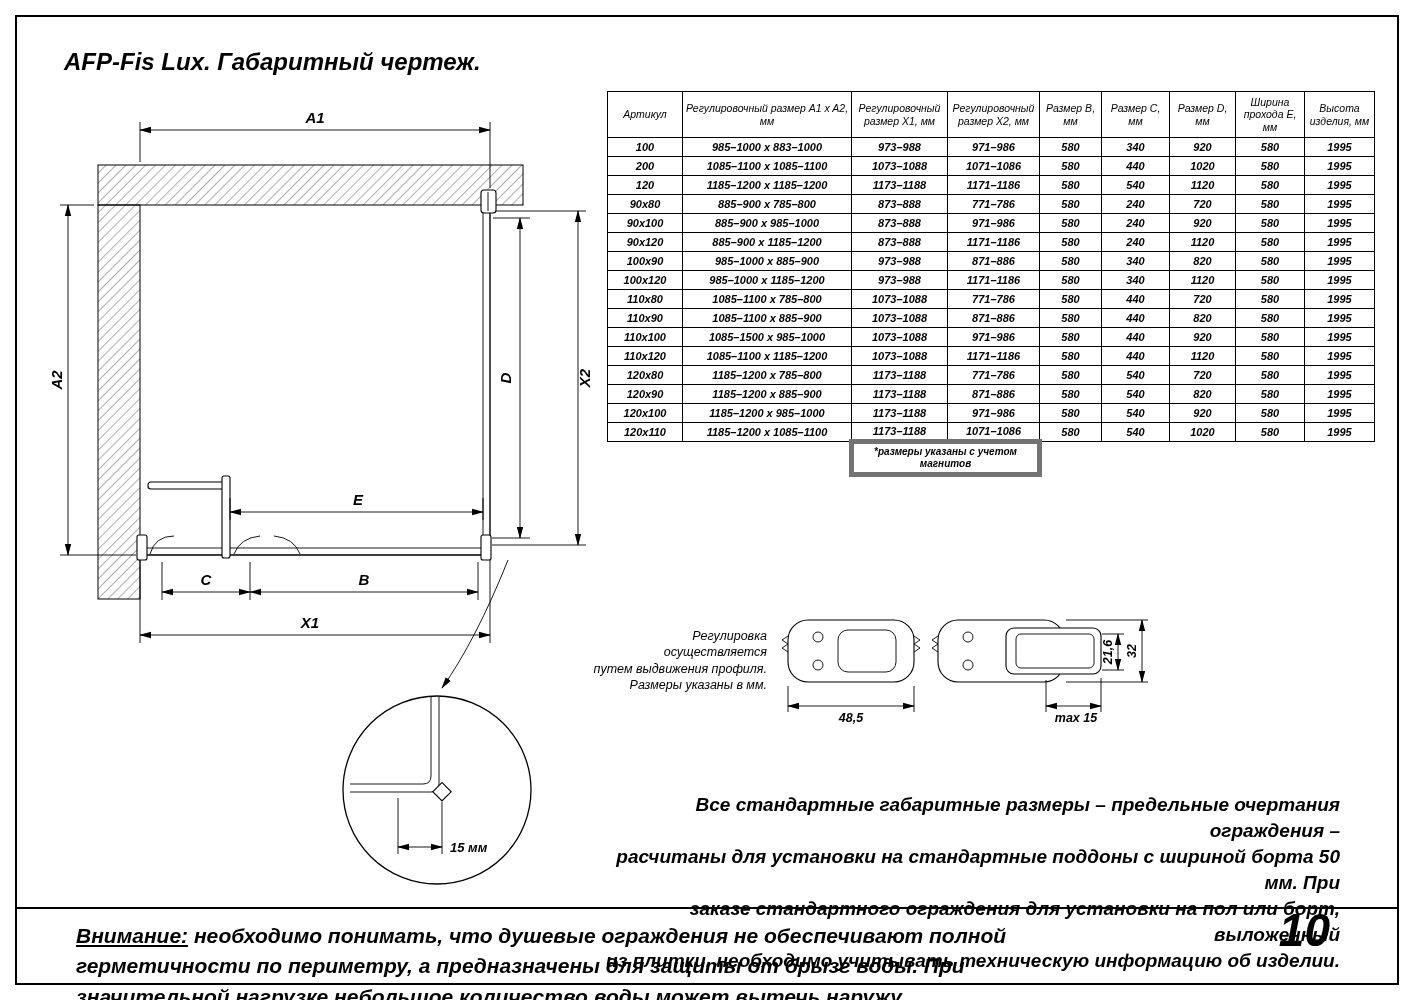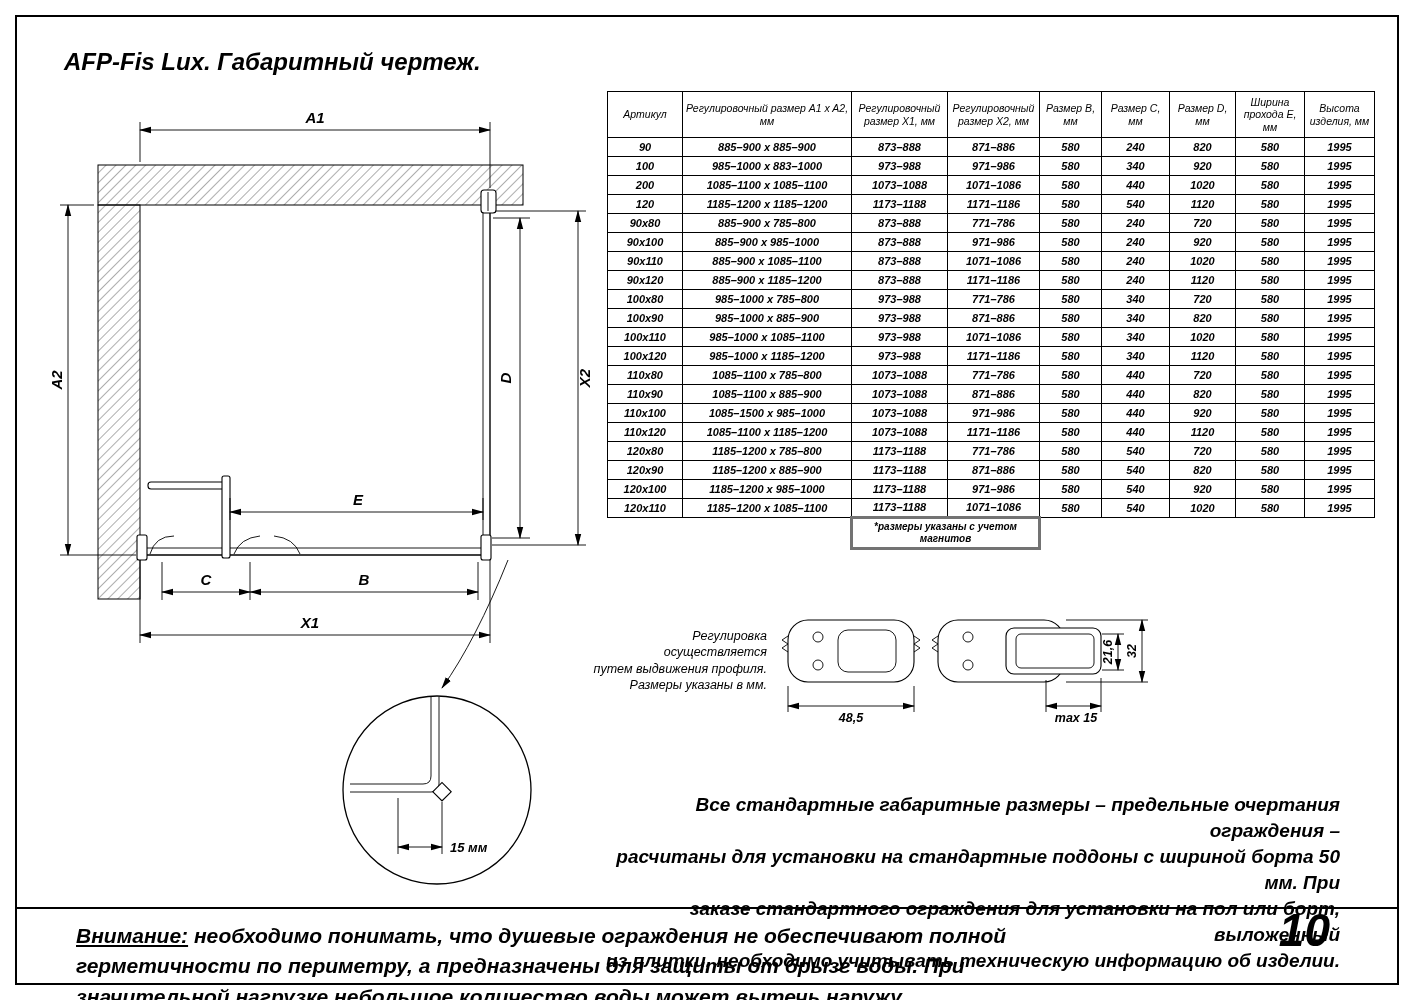--- a/index.html
+++ b/index.html
@@ -34,21 +34,21 @@
     font-size:10.5px; font-weight:normal; font-style:italic;
     line-height:1.15; padding:2px 2px; height:46px;
   }
   .spec td {
     border:1px solid #000; text-align:center; vertical-align:middle;
     font-size:11px; font-weight:bold; font-style:italic;
     height:19px; padding:0 2px; line-height:1;
   }
   .spec tfoot td { border:none; height:26px; }
   .spec tfoot td.note {
-    border:3px solid #737373; font-size:10px; font-weight:bold;
+    border:5px solid #737373; font-size:10px; font-weight:bold;
     white-space:pre-line; line-height:1.2; padding:2px 6px;
   }
   
   svg { position:absolute; overflow:visible; }
   .main-drawing { left:38px; top:84px; }
   .profiles-drawing { left:766px; top:600px; }
   .ln   { stroke:#000; stroke-width:1.4; fill:none; }
   .thin { stroke:#000; stroke-width:0.9; fill:none; }
   .dim  { stroke:#000; stroke-width:0.9; fill:none; }
   .fit  { stroke:#000; stroke-width:1.1; fill:#fff; }
@@ -210,31 +210,20 @@
           <th>Регулировочный размер X2, мм</th>
           <th>Размер B, мм</th>
           <th>Размер C, мм</th>
           <th>Размер D, мм</th>
           <th>Ширина прохода E, мм</th>
           <th>Высота изделия, мм</th>
         </tr>
     </thead>
     <tbody>
         <tr>
-          <td>90</td>
-          <td>885–900 x 885–900</td>
-          <td>873–888</td>
-          <td>871–886</td>
-          <td>580</td>
-          <td>240</td>
-          <td>820</td>
-          <td>580</td>
-          <td>1995</td>
-        </tr>
-        <tr>
           <td>100</td>
           <td>985–1000 x 883–1000</td>
           <td>973–988</td>
           <td>971–986</td>
           <td>580</td>
           <td>340</td>
           <td>920</td>
           <td>580</td>
           <td>1995</td>
         </tr>
@@ -276,71 +265,38 @@
           <td>885–900 x 985–1000</td>
           <td>873–888</td>
           <td>971–986</td>
           <td>580</td>
           <td>240</td>
           <td>920</td>
           <td>580</td>
           <td>1995</td>
         </tr>
         <tr>
-          <td>90x110</td>
-          <td>885–900 x 1085–1100</td>
-          <td>873–888</td>
-          <td>1071–1086</td>
-          <td>580</td>
-          <td>240</td>
-          <td>1020</td>
-          <td>580</td>
-          <td>1995</td>
-        </tr>
-        <tr>
           <td>90x120</td>
           <td>885–900 x 1185–1200</td>
           <td>873–888</td>
           <td>1171–1186</td>
           <td>580</td>
           <td>240</td>
           <td>1120</td>
           <td>580</td>
           <td>1995</td>
         </tr>
         <tr>
-          <td>100x80</td>
-          <td>985–1000 x 785–800</td>
-          <td>973–988</td>
-          <td>771–786</td>
-          <td>580</td>
-          <td>340</td>
-          <td>720</td>
-          <td>580</td>
-          <td>1995</td>
-        </tr>
-        <tr>
           <td>100x90</td>
           <td>985–1000 x 885–900</td>
           <td>973–988</td>
           <td>871–886</td>
           <td>580</td>
           <td>340</td>
           <td>820</td>
-          <td>580</td>
-          <td>1995</td>
-        </tr>
-        <tr>
-          <td>100x110</td>
-          <td>985–1000 x 1085–1100</td>
-          <td>973–988</td>
-          <td>1071–1086</td>
-          <td>580</td>
-          <td>340</td>
-          <td>1020</td>
           <td>580</td>
           <td>1995</td>
         </tr>
         <tr>
           <td>100x120</td>
           <td>985–1000 x 1185–1200</td>
           <td>973–988</td>
           <td>1171–1186</td>
           <td>580</td>
           <td>340</td>

